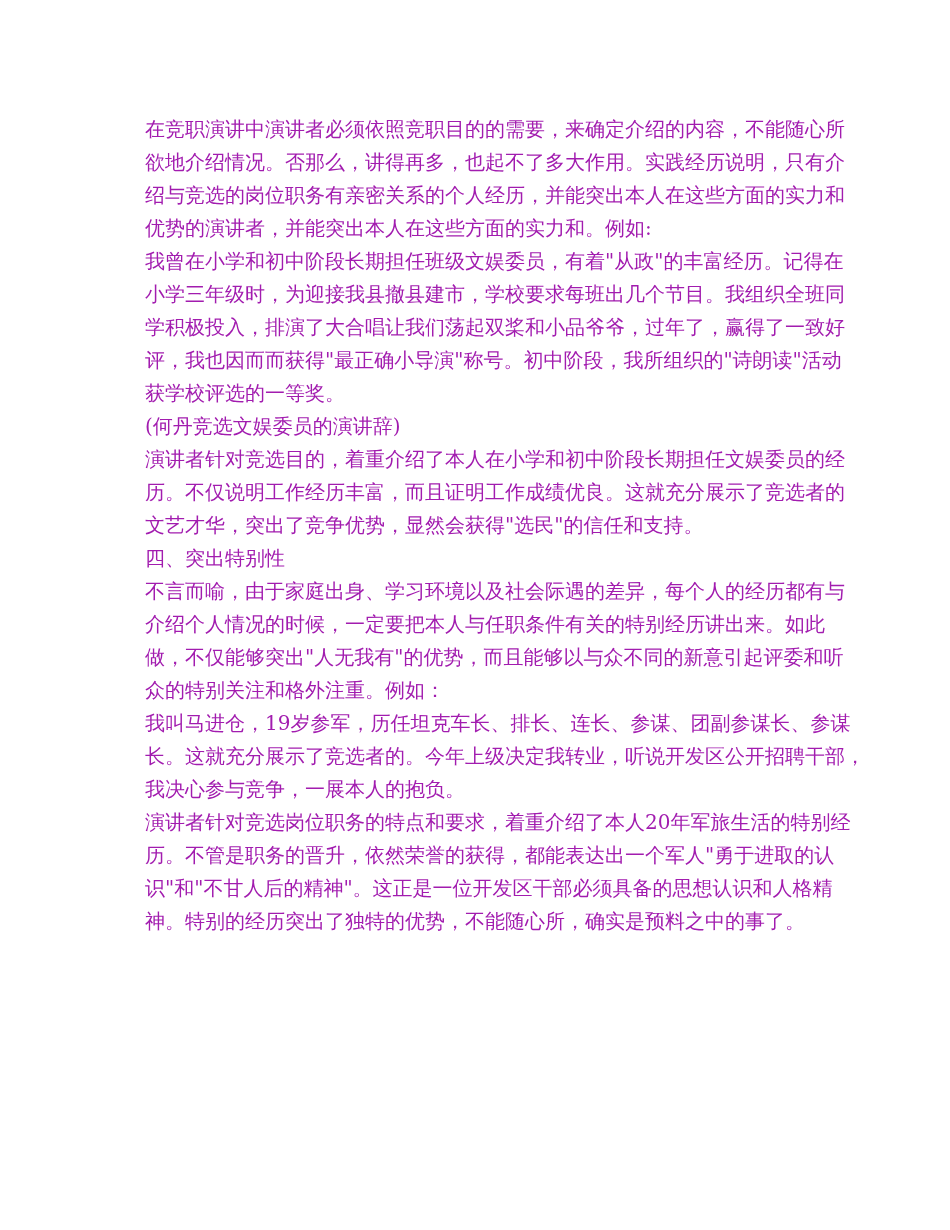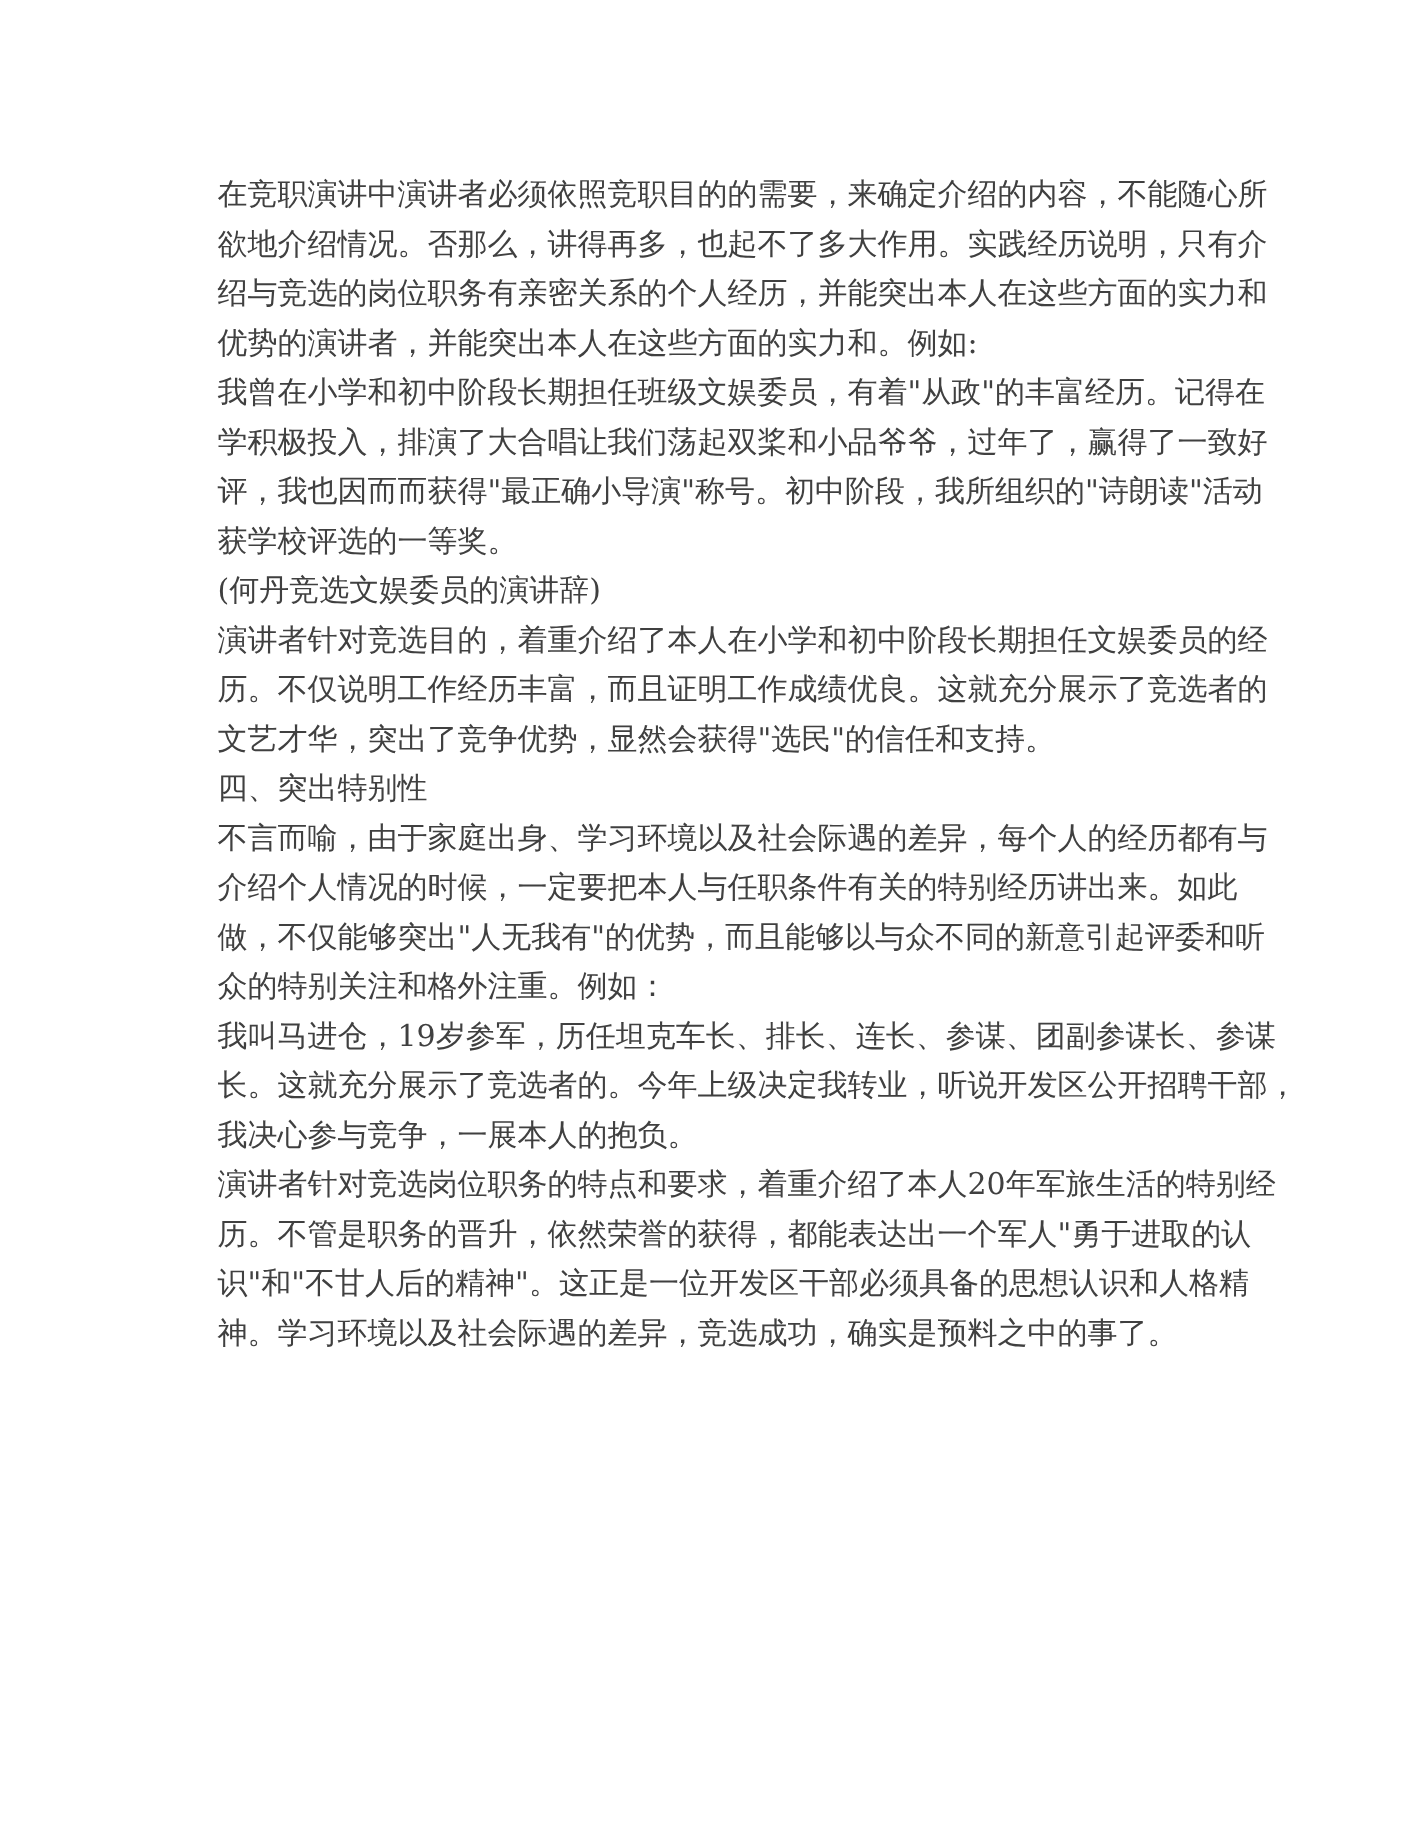--- a/index.html
+++ b/index.html
@@ -14,49 +14,50 @@
       overflow: hidden;
     }
     .page {
       position: absolute;
       left: 145px;
       top: 113px;
       width: 665px;
       font-family: "DejaVu Serif", "Liberation Serif", serif;
       font-size: 20px;
       line-height: 33px;
-      color: #404040;
+      color: #a21caf;
     }
     .line {
       display: block;
       white-space: nowrap;
       height: 33px;
     }
   </style>
 </head>
 <body>
 
 <div class="page">
   <span class="line">在竞职演讲中演讲者必须依照竞职目的的需要，来确定介绍的内容，不能随心所</span>
   <span class="line">欲地介绍情况。否那么，讲得再多，也起不了多大作用。实践经历说明，只有介</span>
   <span class="line">绍与竞选的岗位职务有亲密关系的个人经历，并能突出本人在这些方面的实力和</span>
   <span class="line">优势的演讲者，并能突出本人在这些方面的实力和。例如:</span>
   <span class="line">我曾在小学和初中阶段长期担任班级文娱委员，有着"从政"的丰富经历。记得在</span>
+  <span class="line">小学三年级时，为迎接我县撤县建市，学校要求每班出几个节目。我组织全班同</span>
   <span class="line">学积极投入，排演了大合唱让我们荡起双桨和小品爷爷，过年了，赢得了一致好</span>
   <span class="line">评，我也因而而获得"最正确小导演"称号。初中阶段，我所组织的"诗朗读"活动</span>
   <span class="line">获学校评选的一等奖。</span>
   <span class="line">(何丹竞选文娱委员的演讲辞)</span>
   <span class="line">演讲者针对竞选目的，着重介绍了本人在小学和初中阶段长期担任文娱委员的经</span>
   <span class="line">历。不仅说明工作经历丰富，而且证明工作成绩优良。这就充分展示了竞选者的</span>
   <span class="line">文艺才华，突出了竞争优势，显然会获得"选民"的信任和支持。</span>
   <span class="line">四、突出特别性</span>
   <span class="line">不言而喻，由于家庭出身、学习环境以及社会际遇的差异，每个人的经历都有与</span>
   <span class="line">介绍个人情况的时候，一定要把本人与任职条件有关的特别经历讲出来。如此</span>
   <span class="line">做，不仅能够突出"人无我有"的优势，而且能够以与众不同的新意引起评委和听</span>
   <span class="line">众的特别关注和格外注重。例如：</span>
   <span class="line">我叫马进仓，19岁参军，历任坦克车长、排长、连长、参谋、团副参谋长、参谋</span>
   <span class="line">长。这就充分展示了竞选者的。今年上级决定我转业，听说开发区公开招聘干部，</span>
   <span class="line">我决心参与竞争，一展本人的抱负。</span>
   <span class="line">演讲者针对竞选岗位职务的特点和要求，着重介绍了本人20年军旅生活的特别经</span>
   <span class="line">历。不管是职务的晋升，依然荣誉的获得，都能表达出一个军人"勇于进取的认</span>
   <span class="line">识"和"不甘人后的精神"。这正是一位开发区干部必须具备的思想认识和人格精</span>
-  <span class="line">神。学习环境以及社会际遇的差异，竞选成功，确实是预料之中的事了。</span>
+  <span class="line">神。特别的经历突出了独特的优势，不能随心所，确实是预料之中的事了。</span>
 </div>
 
 </body></html>

